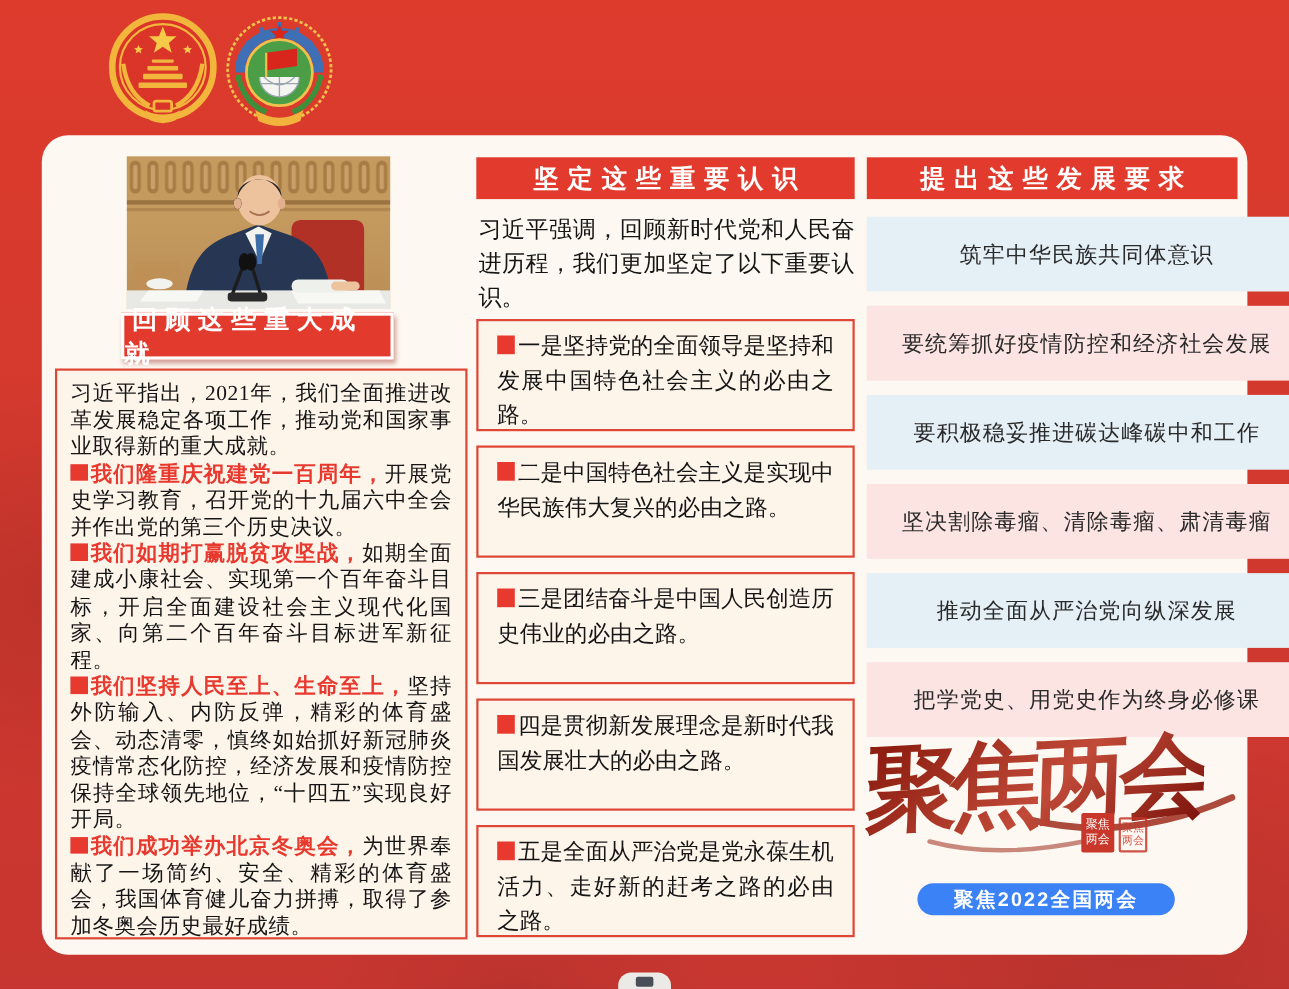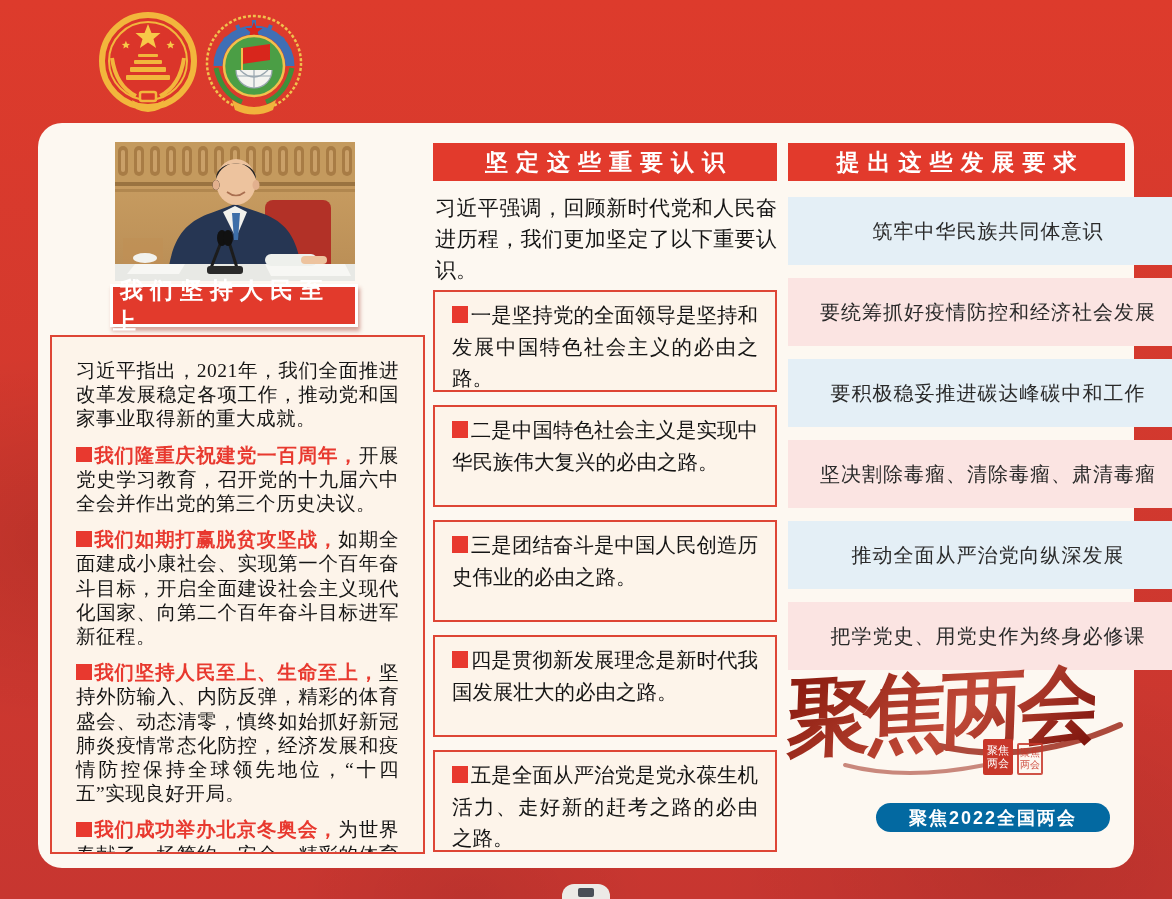--- a/index.html
+++ b/index.html
@@ -35,21 +35,21 @@
     background:#e23a2c;border:3px solid #fff;box-shadow:2px 4px 4px rgba(150,35,22,.4);
     display:flex;align-items:center;justify-content:center;
     color:#fff;font-size:23px;font-weight:bold;letter-spacing:7px;text-indent:7px;
   }
   .left-textbox{
     position:absolute;left:12px;top:212px;width:375px;height:519px;box-sizing:border-box;
     background:#fdf4ea;border:2px solid #de4636;padding:10px 12px;overflow:hidden;
     font-family:"Liberation Serif","DejaVu Serif",serif;
     font-size:19.5px;line-height:24.2px;text-align:justify;color:#151515;letter-spacing:.5px;
   }
-  .left-textbox p{margin:12px;}
+  .left-textbox p{margin:0;}
   .mark{display:inline-block;width:.8em;height:.8em;background:#e8392f;margin-right:.12em;vertical-align:-.04em;}
   .hl{color:#e8392f;font-weight:bold;}
   
   .mid-banner,.right-banner{
     position:absolute;top:20px;height:38px;background:#e23a2c;
     display:flex;align-items:center;justify-content:center;
     color:#fff;font-size:23px;font-weight:bold;letter-spacing:8px;text-indent:8px;
   }
   .mid-banner{left:395px;width:344px;}
   .mid-intro{
@@ -92,21 +92,21 @@
   }
   .swoosh{position:absolute;left:0;top:0;width:342px;height:152px;}
   .seal{
     position:absolute;left:198px;top:92px;width:30px;height:36px;background:#c8372a;
     color:#fff;font-size:11px;line-height:13px;text-align:center;
     display:flex;flex-direction:column;justify-content:center;border-radius:2px;
   }
   .seal.outline{left:232px;top:96px;width:26px;height:32px;background:transparent;
     border:2px solid #c8372a;color:#c8372a;opacity:.85;box-sizing:border-box;font-size:10px;line-height:12px;}
   .pill{
-    position:absolute;left:838px;top:680px;width:234px;height:29px;background:#0369a1;
+    position:absolute;left:796px;top:680px;width:234px;height:29px;background:#3b82f6;
     border-radius:15px;display:flex;align-items:center;justify-content:center;
     color:#fff;font-size:18px;font-weight:bold;letter-spacing:2px;
   }
   
   .bottom-tab{
     position:absolute;left:562px;top:884px;width:48px;height:15px;
     background:#eceae6;border-radius:12px 12px 0 0;cursor:pointer;
   }
   .bottom-tab .glyph{width:16px;height:9px;background:#4a4f57;border-radius:2px;margin:4px auto 0;}
 </style>
@@ -205,21 +205,21 @@
           <line x1="96" y1="126" x2="106" y2="100"></line>
           <line x1="122" y1="126" x2="114" y2="100"></line>
         </g>
         <ellipse cx="107" cy="96" rx="5" ry="8" fill="#111"></ellipse>
         <ellipse cx="113" cy="96" rx="5" ry="8" fill="#111"></ellipse>
         <rect x="92" y="124" width="36" height="8" rx="3" fill="#2a2a2a"></rect>
         <ellipse cx="30" cy="116" rx="12" ry="5" fill="#f2f2ee"></ellipse>
       </svg>
     </div>
 
-    <div class="left-banner">我们坚持人民至上</div>
+    <div class="left-banner">回顾这些重大成就</div>
 
     <div class="left-textbox">
       <p>习近平指出，2021年，我们全面推进改革发展稳定各项工作，推动党和国家事业取得新的重大成就。</p>
 
         <p><span class="mark"></span><span class="hl">我们隆重庆祝建党一百周年，</span><span>开展党史学习教育，召开党的十九届六中全会并作出党的第三个历史决议。</span></p>
 
         <p><span class="mark"></span><span class="hl">我们如期打赢脱贫攻坚战，</span><span>如期全面建成小康社会、实现第一个百年奋斗目标，开启全面建设社会主义现代化国家、向第二个百年奋斗目标进军新征程。</span></p>
 
         <p><span class="mark"></span><span class="hl">我们坚持人民至上、生命至上，</span><span>坚持外防输入、内防反弹，精彩的体育盛会、动态清零，慎终如始抓好新冠肺炎疫情常态化防控，经济发展和疫情防控保持全球领先地位，“十四五”实现良好开局。</span></p>
 

